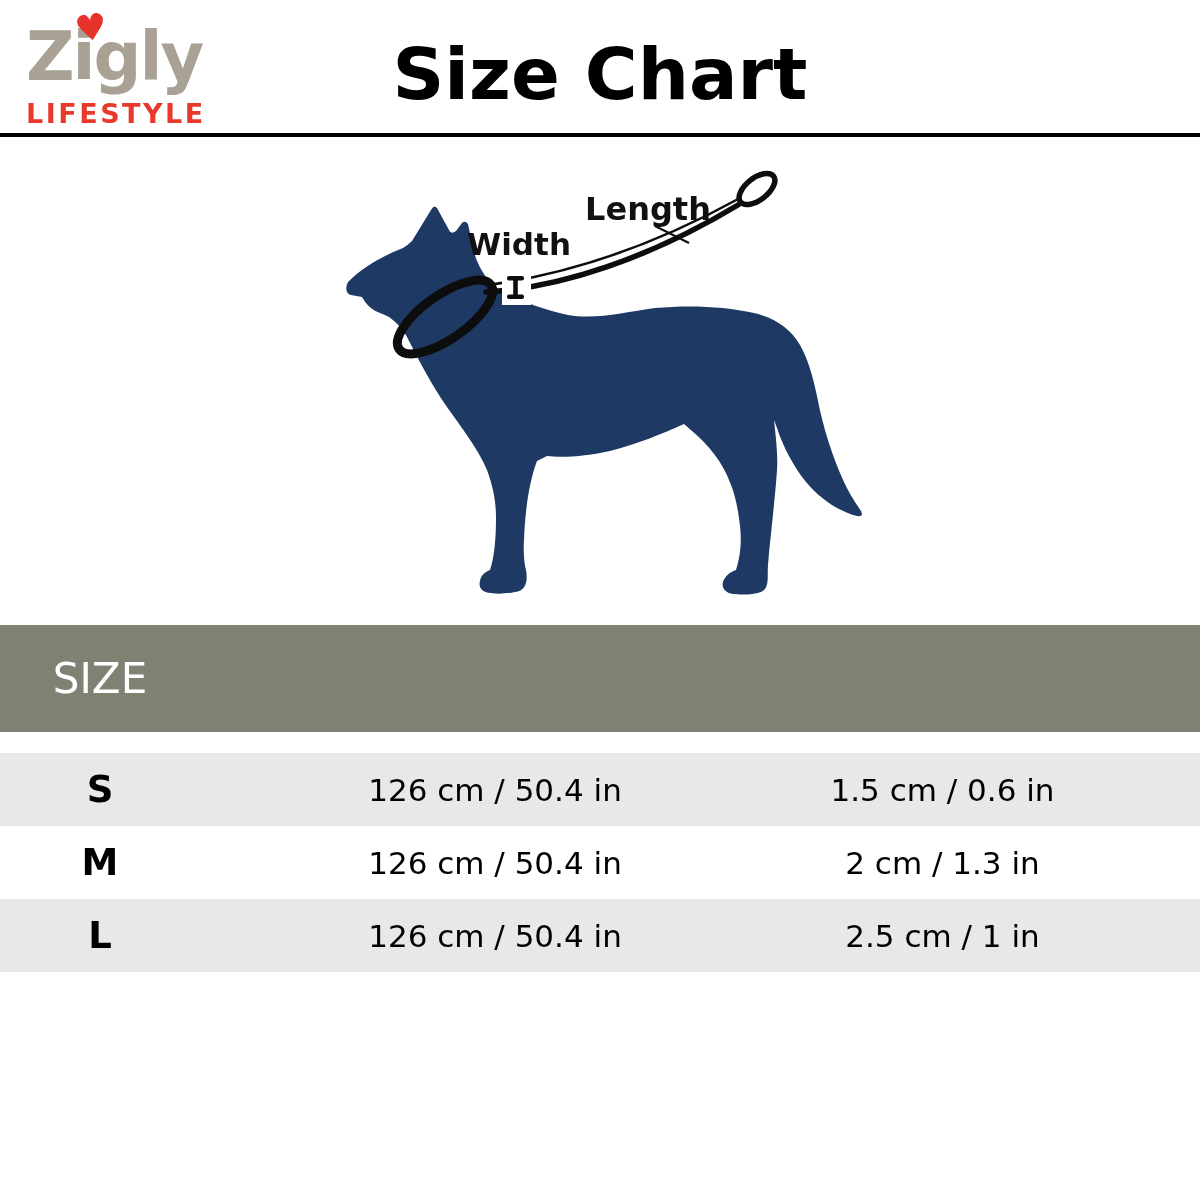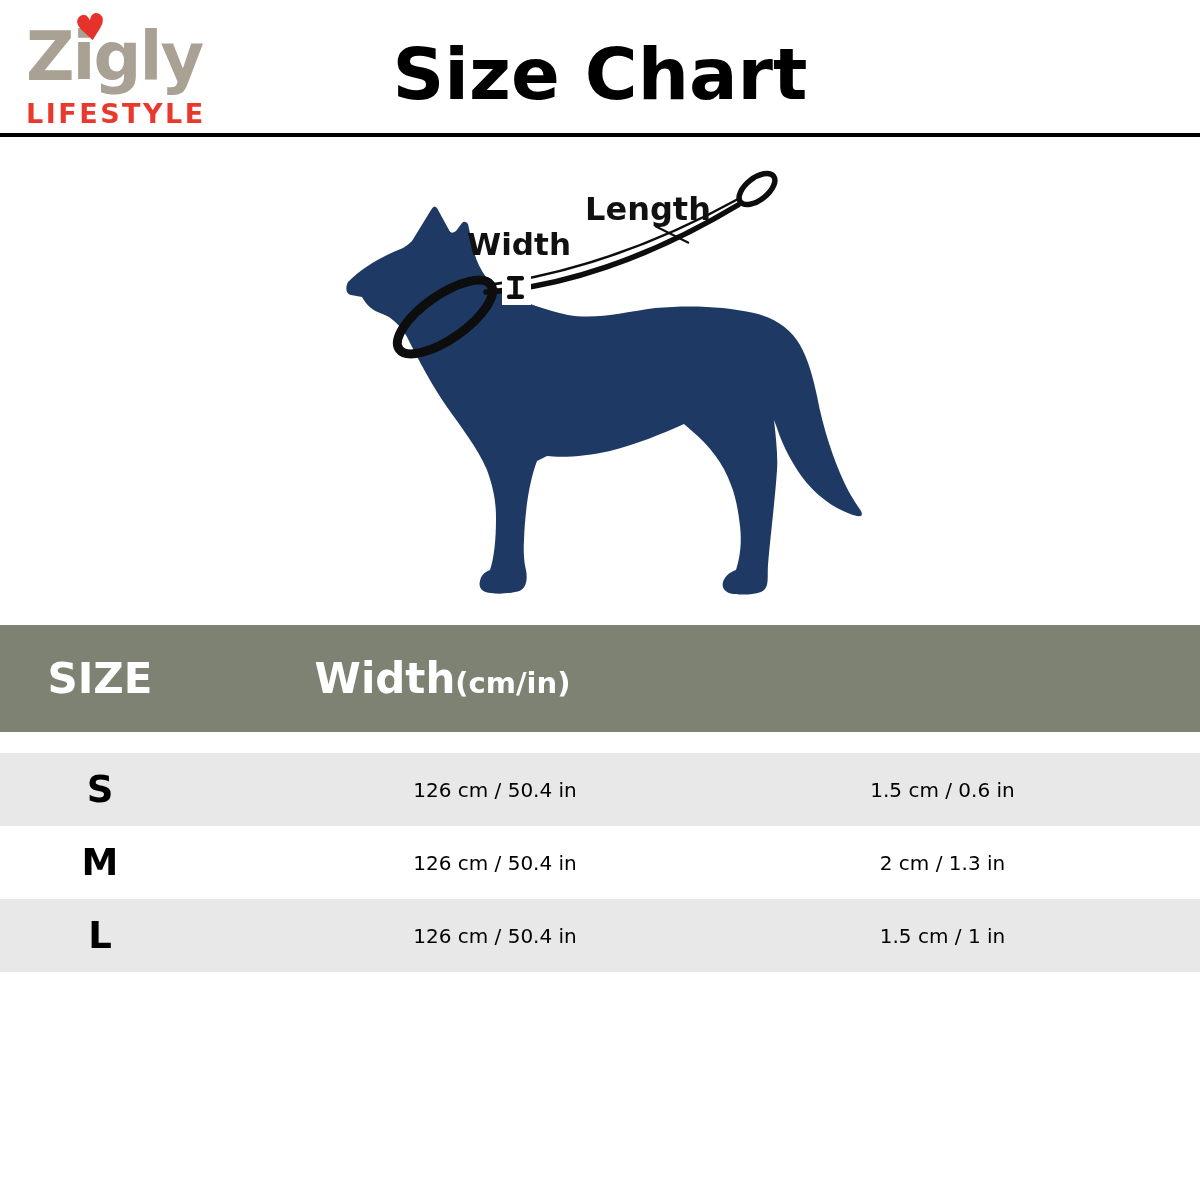--- a/index.html
+++ b/index.html
@@ -78,24 +78,24 @@
     width: 1200px;
   }
   .t-head { height: 107px; background: #7d8273; color: #ffffff; }
   .t-spacer { height: 21px; background: #ffffff; }
   .t-body-row { height: 73px; color: #000000; }
   .row-alt { background: #e8e8e8; }
   .row-plain { background: #ffffff; }
   .cell { text-align: center; }
   .cell.c2 { padding-left: 20px; }
   .cell.c3 { padding-right: 85px; }
-  .head-label { font-size: 42px; font-weight: 700; }
+  .head-label { font-size: 42px; font-weight: 400; }
   .head-unit  { font-size: 29px; font-weight: 700; }
   .size-letter { font-size: 37px; font-weight: 700; }
-  .size-value  { font-size: 20px; font-weight: 400; }
+  .size-value  { font-size: 31px; font-weight: 400; }
 </style>
 </head>
 <body>
 
 <div class="page">
 
   <div class="logo">
     <div class="brand">Zigly</div>
     <div class="heart">♥</div>
     <div class="tagline">LIFESTYLE</div>
@@ -175,39 +175,36 @@
     </g>
   </svg>
   <div class="diagram-label label-width">Width</div>
   <div class="diagram-label label-length">Length</div>
 
   <div class="size-table">
     <div class="t-row t-head">
       <div class="cell c1">
         <span class="head-label">SIZE</span>
       </div>
-      <div class="cell c3">
-        <span class="head-label">Width</span><span class="head-unit">(cm/in)</span>
-      </div>
     </div>
 
     <div class="t-spacer"></div>
 
     <div class="t-row t-body-row row-alt">
       <div class="cell c1 size-letter">S</div>
       <div class="cell c2 size-value">126 cm / 50.4 in</div>
       <div class="cell c3 size-value">1.5 cm / 0.6 in</div>
     </div>
 
     <div class="t-row t-body-row row-plain">
       <div class="cell c1 size-letter">M</div>
       <div class="cell c2 size-value">126 cm / 50.4 in</div>
       <div class="cell c3 size-value">2 cm / 1.3 in</div>
     </div>
 
     <div class="t-row t-body-row row-alt">
       <div class="cell c1 size-letter">L</div>
       <div class="cell c2 size-value">126 cm / 50.4 in</div>
-      <div class="cell c3 size-value">1.5 cm / 1 in</div>
+      <div class="cell c3 size-value">2.5 cm / 1 in</div>
     </div>
   </div>
 
 </div>
 
 </body></html>

